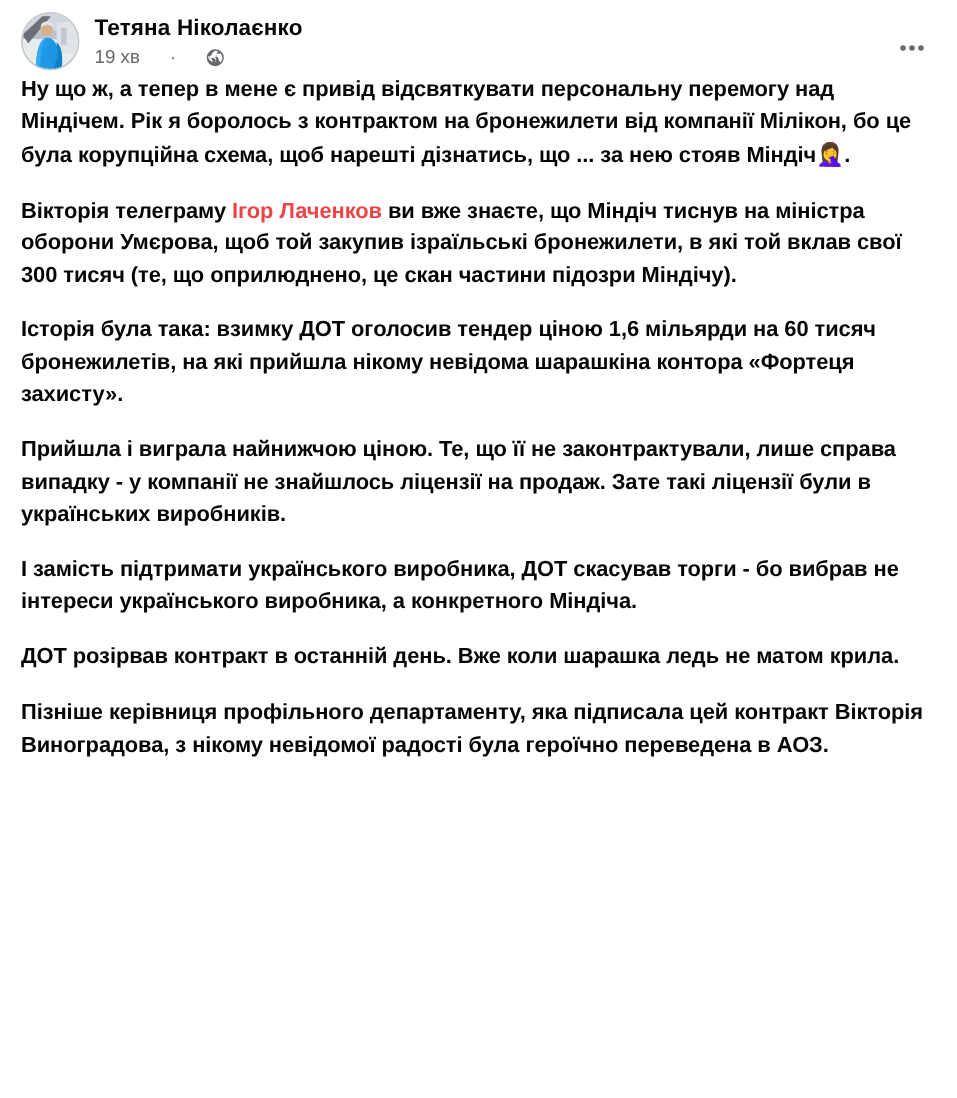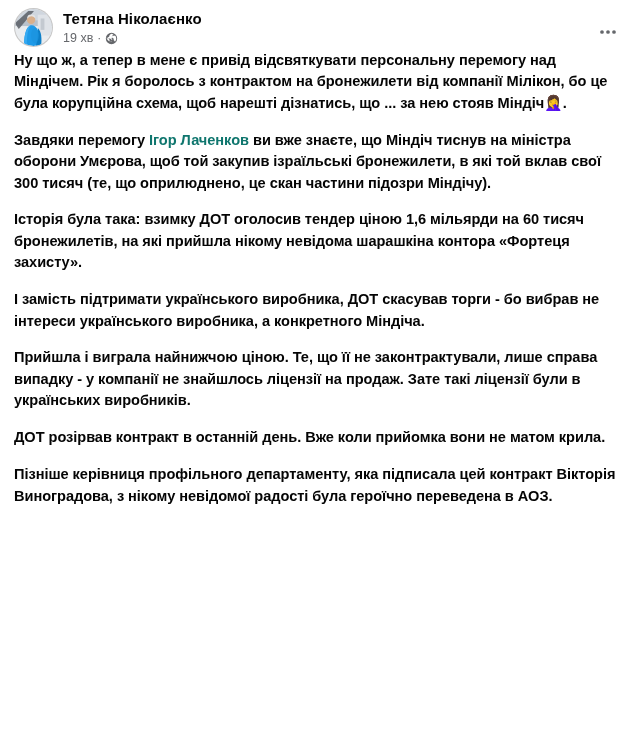--- a/index.html
+++ b/index.html
@@ -58,21 +58,21 @@
     font-size: 15px;
     font-weight: bold;
     line-height: 19px;
     color: #050505;
     letter-spacing: 0.1px;
     cursor: pointer;
   }
   .meta-row {
     display: flex;
     align-items: center;
-    gap: 4px;
+    gap: 20px;
     margin-top: 2px;
     font-size: 12.5px;
     line-height: 16px;
     color: #65676b;
   }
   .timestamp { cursor: pointer; }
   .dot-sep { color: #65676b; font-size: 12px; line-height: 12px; }
   .globe-icon { display: inline-flex; align-items: center; }
   .globe-icon svg { display: block; }
 
@@ -101,21 +101,21 @@
     margin: 0 0 15.5px 0;
     font-size: 14.6px;
     line-height: 21.4px;
     color: #050505;
     letter-spacing: -0.05px;
     word-wrap: break-word;
     font-weight: bold;
   }
   .post-body p:last-child { margin-bottom: 0; }
   .link {
-    color: #0f766e;
+    color: #ef4444;
     text-decoration: none;
     cursor: pointer;
   }
   .emoji {
     font-family: "DejaVu Sans", sans-serif;
     font-size: 15px;
   }
 </style>
 </head>
 <body>
@@ -165,21 +165,21 @@
       <svg width="20" height="20" viewBox="0 0 20 20" fill="#65676b" xmlns="http://www.w3.org/2000/svg">
         <circle cx="4" cy="10" r="1.85"></circle>
         <circle cx="10" cy="10" r="1.85"></circle>
         <circle cx="16" cy="10" r="1.85"></circle>
       </svg>
     </button>
   </div>
 
   <div class="post-body">
       <p><span>Ну що ж, а тепер в мене є привід відсвяткувати персональну перемогу над Міндічем. Рік я боролось з контрактом на бронежилети від компанії Мілікон, бо це була корупційна схема, щоб нарешті дізнатись, що  ... за нею стояв Міндіч</span><span class="emoji">🤦‍♀️</span><span>.</span></p>
-      <p><span>Завдяки перемогу </span><span class="link">Ігор Лаченков</span><span> ви вже знаєте, що Міндіч тиснув на міністра оборони Умєрова, щоб той закупив ізраїльські бронежилети, в які той вклав свої 300 тисяч (те, що оприлюднено, це скан частини підозри Міндічу).</span></p>
+      <p><span>Вікторія телеграму </span><span class="link">Ігор Лаченков</span><span> ви вже знаєте, що Міндіч тиснув на міністра оборони Умєрова, щоб той закупив ізраїльські бронежилети, в які той вклав свої 300 тисяч (те, що оприлюднено, це скан частини підозри Міндічу).</span></p>
       <p><span>Історія була така: взимку ДОТ оголосив тендер ціною 1,6 мільярди на 60 тисяч бронежилетів, на які прийшла нікому невідома шарашкіна контора «Фортеця захисту».</span></p>
+      <p><span>Прийшла і виграла найнижчою ціною. Те, що її не законтрактували, лише справа випадку - у компанії не знайшлось ліцензії на продаж. Зате такі ліцензії були в українських виробників.</span></p>
       <p><span>І замість підтримати українського виробника, ДОТ скасував торги - бо вибрав не інтереси українського виробника, а конкретного Міндіча.</span></p>
-      <p><span>Прийшла і виграла найнижчою ціною. Те, що її не законтрактували, лише справа випадку - у компанії не знайшлось ліцензії на продаж. Зате такі ліцензії були в українських виробників.</span></p>
-      <p><span>ДОТ розірвав контракт в останній день. Вже коли прийомка вони не матом крила.</span></p>
+      <p><span>ДОТ розірвав контракт в останній день. Вже коли шарашка ледь не матом крила.</span></p>
       <p><span>Пізніше керівниця профільного департаменту, яка підписала цей контракт Вікторія Виноградова, з нікому невідомої радості була героїчно переведена в АОЗ.</span></p>
     </div>
 
 </div>
 
 </body></html>

